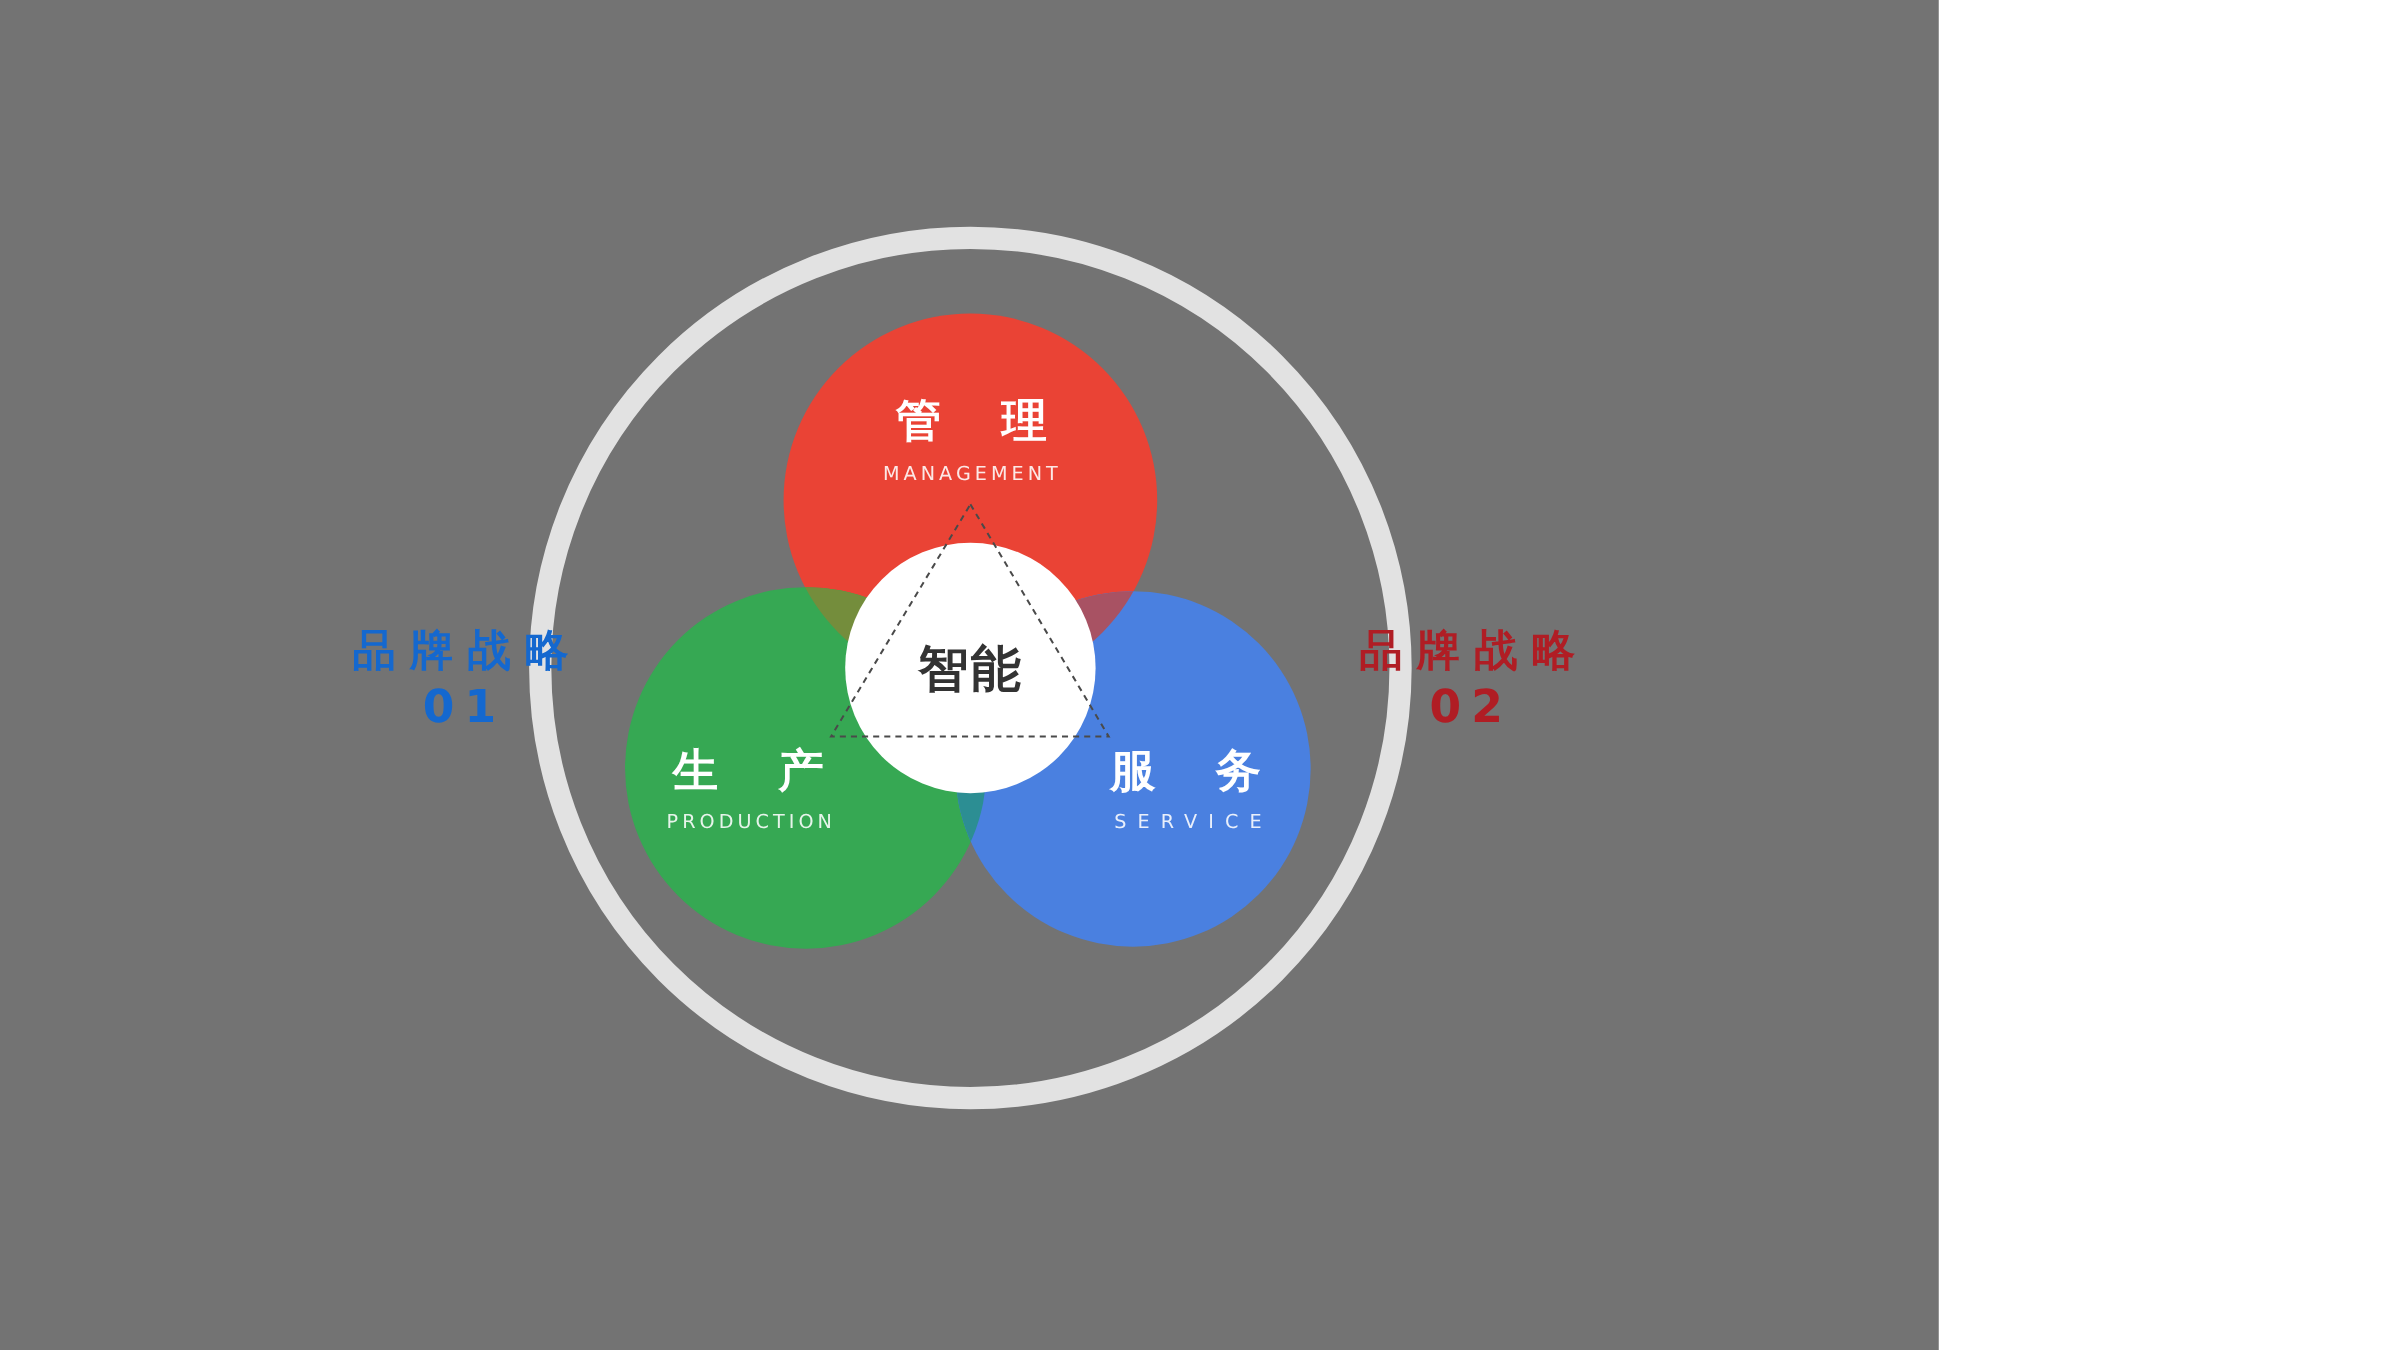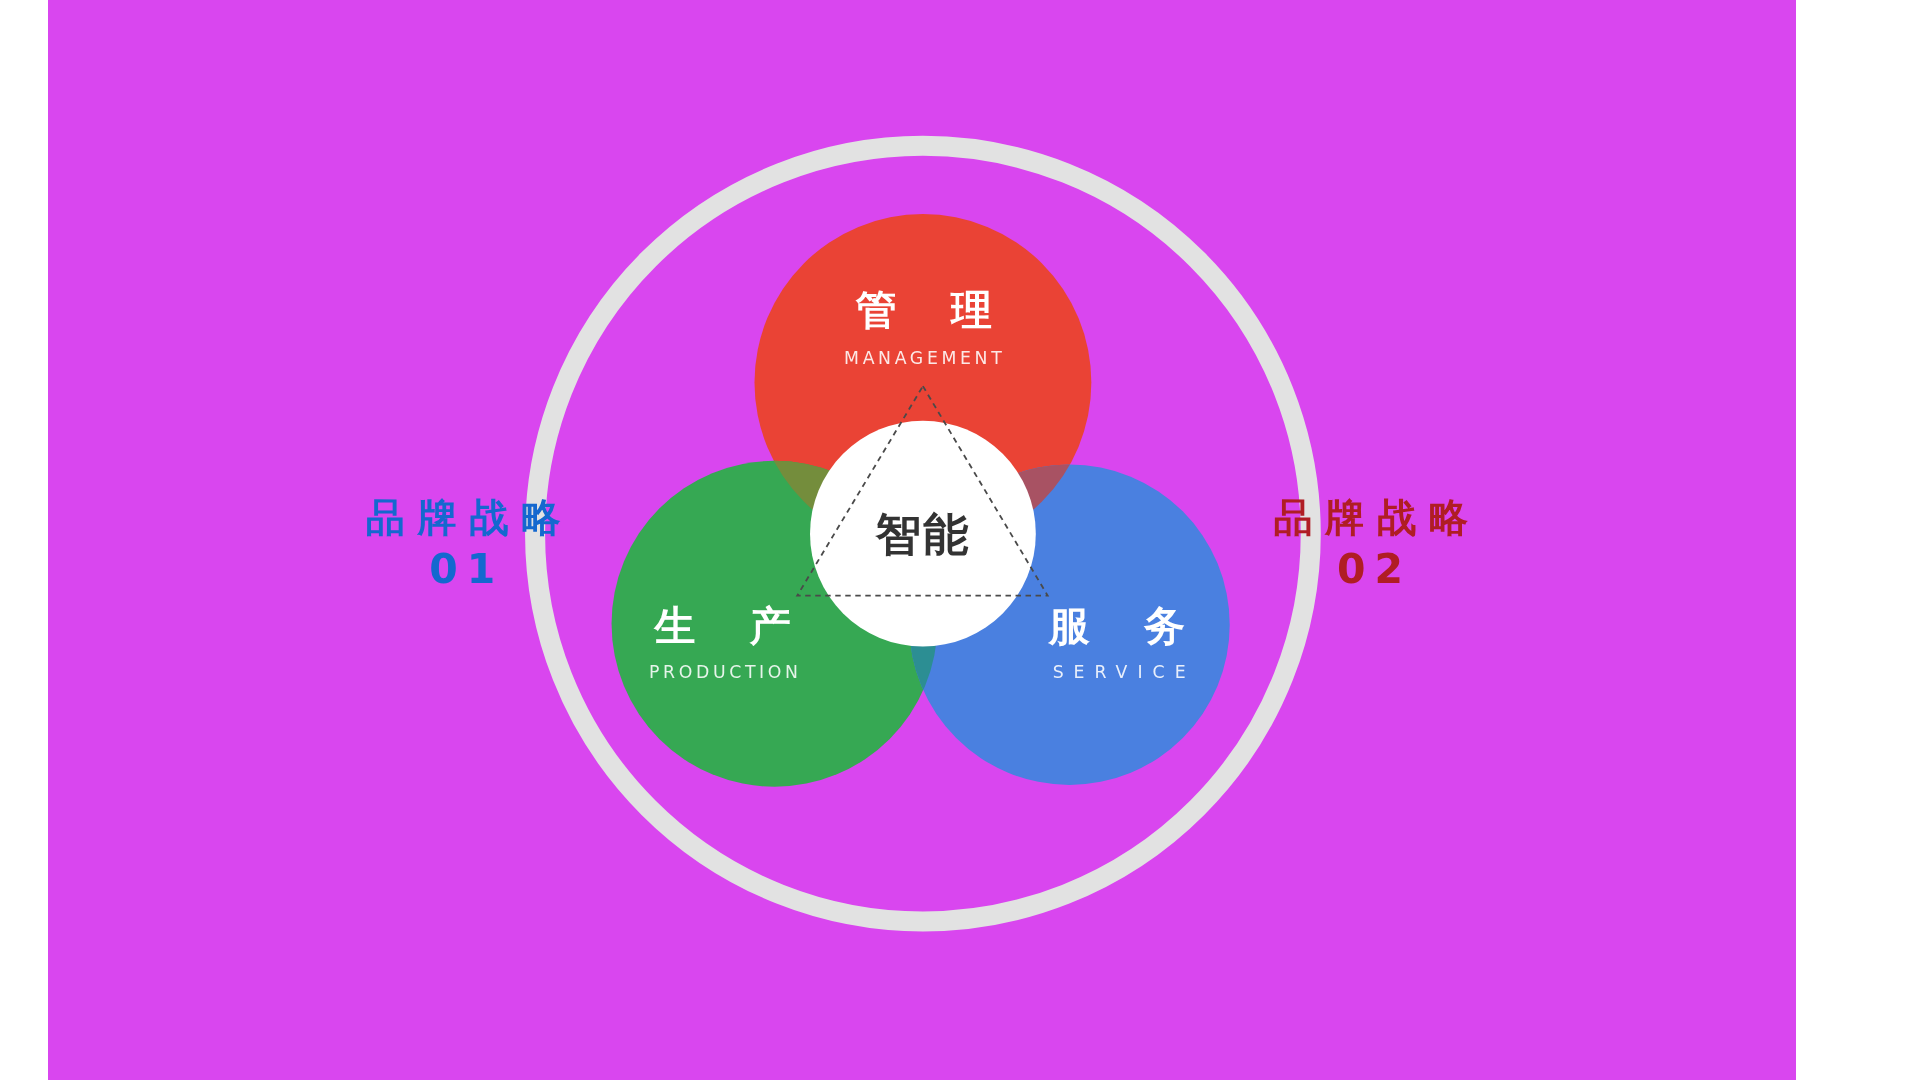--- a/index.html
+++ b/index.html
@@ -2,26 +2,25 @@
 <html><head>
 <meta charset="utf-8">
 <style>
   html, body {
     margin: 0;
     padding: 0;
     background: #ffffff;
   }
   .stage {
     position: relative;
-    width: 1748px;
+    width: 1551px;
     height: 1080px;
-    background: #d946ef;
+    background: #737373;
     overflow: hidden;
     font-family: "Liberation Sans", "DejaVu Sans", sans-serif;
-    margin-left: 48px;
   }
   svg.diagram {
     display: block;
     width: 100%;
     height: 100%;
   }
   text {
     font-family: "DejaVu Sans", "Liberation Sans", sans-serif;
     text-anchor: middle;
   }

